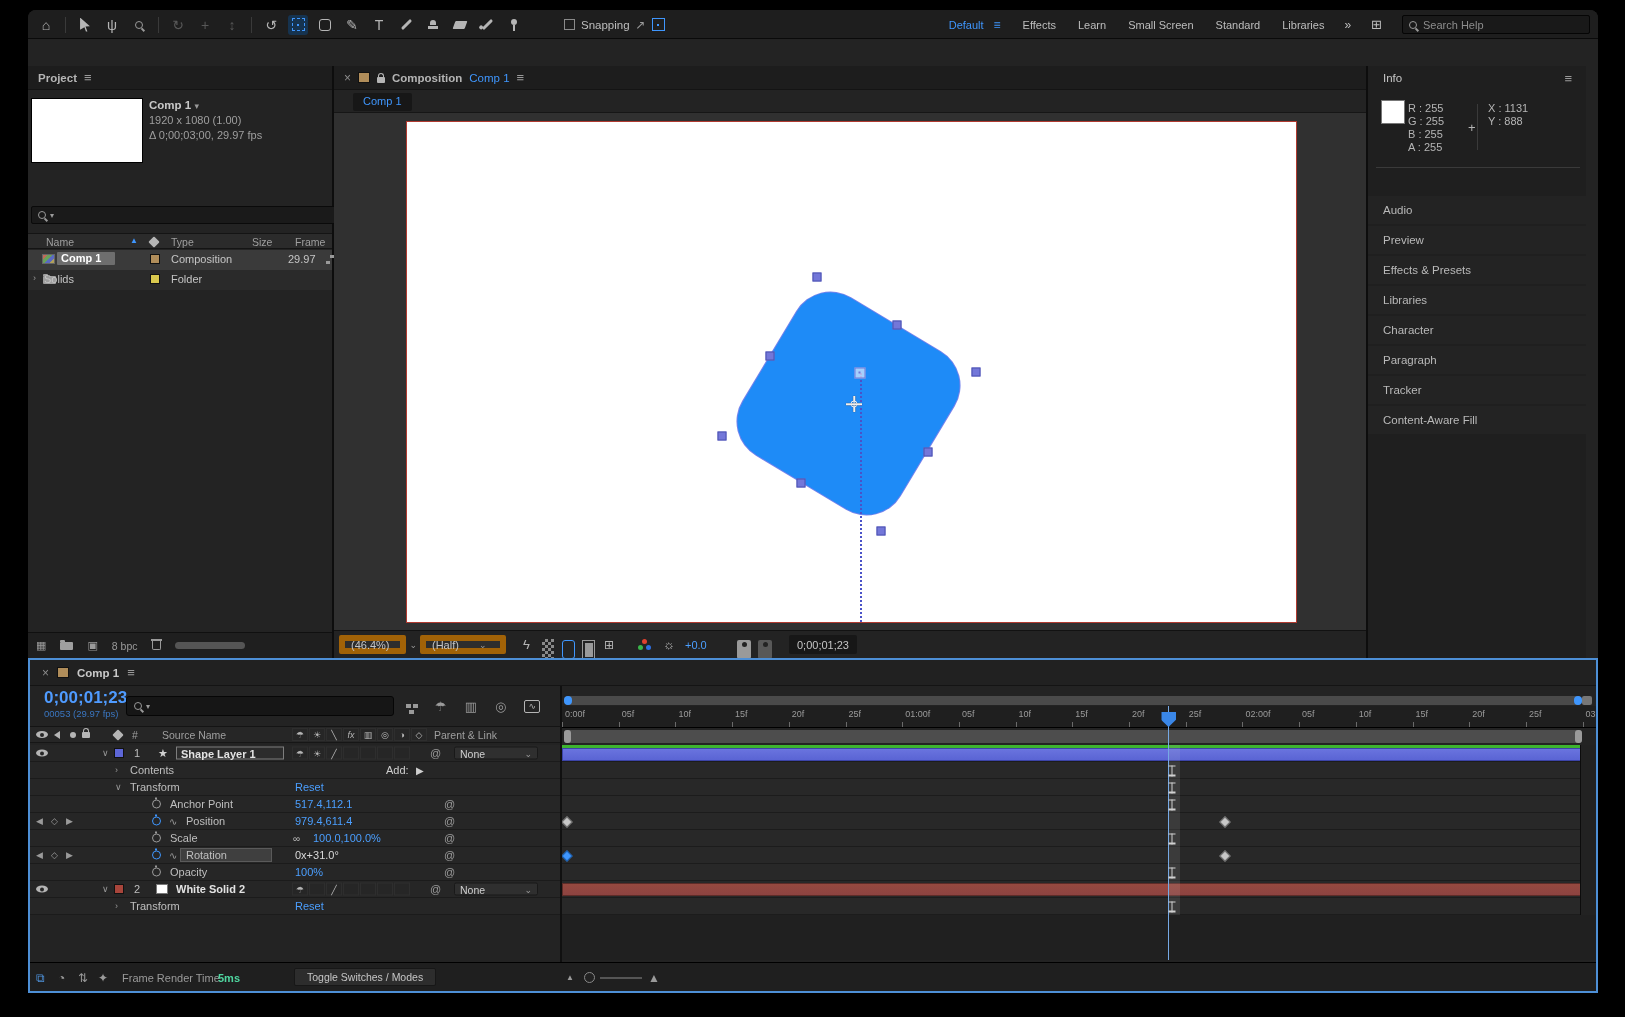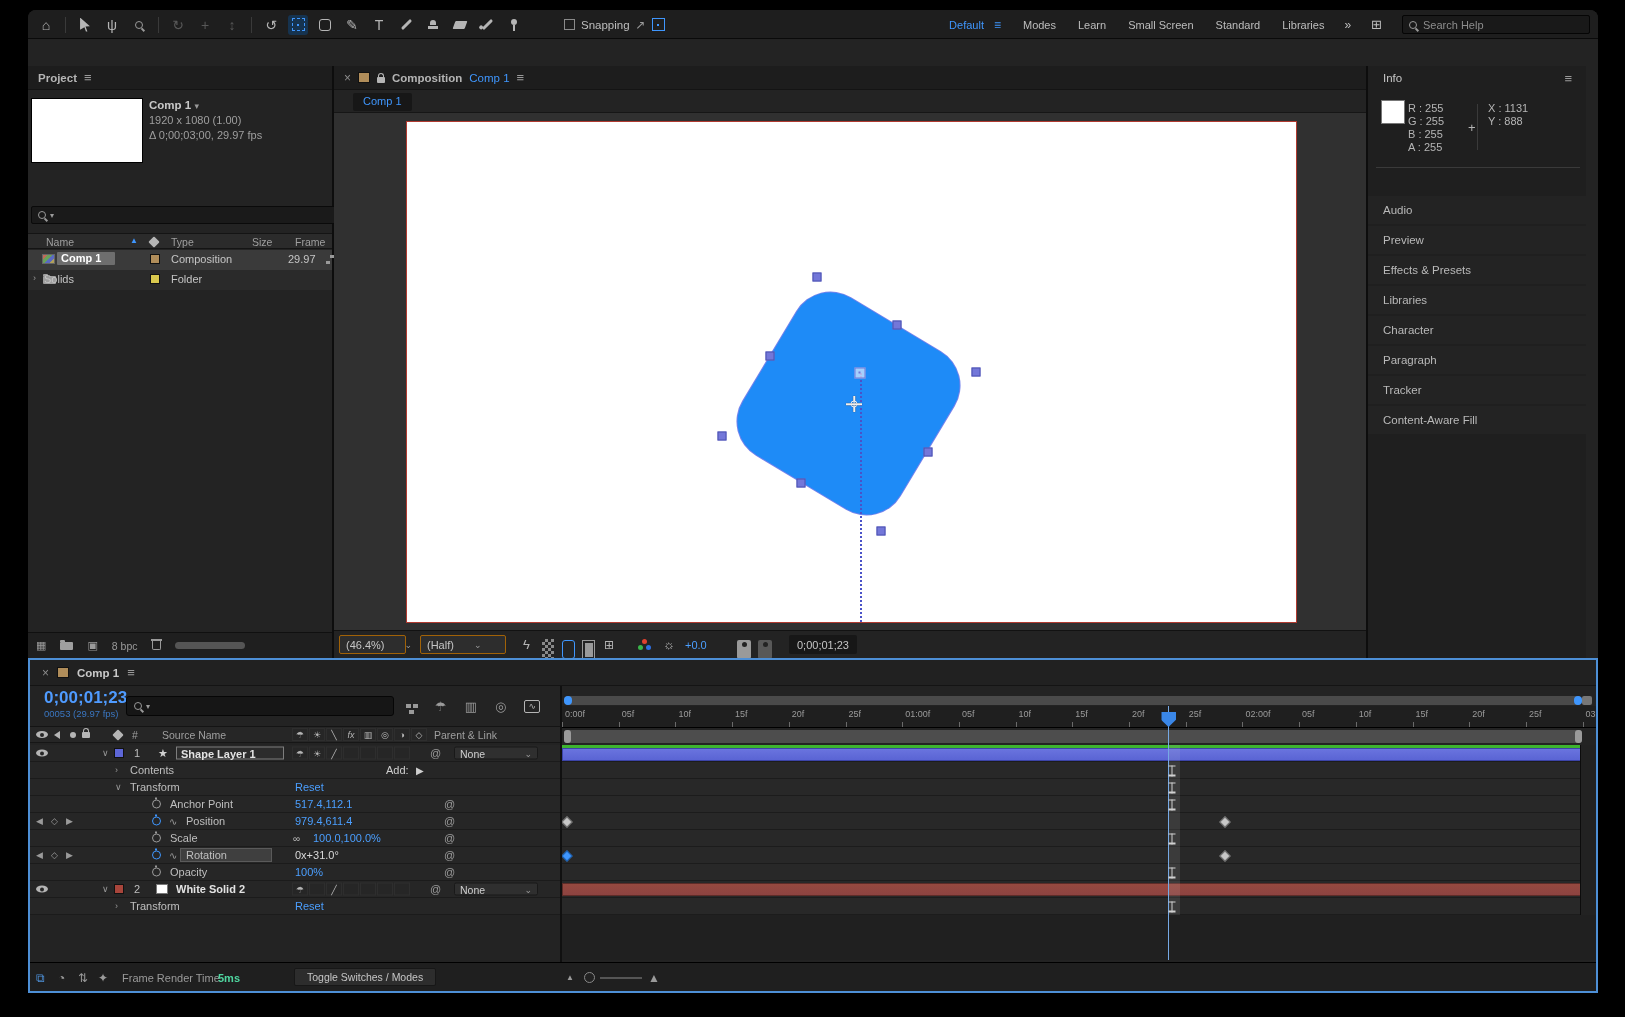--- a/index.html
+++ b/index.html
@@ -147,21 +147,21 @@
     border:1px solid rgba(125,130,235,.9); border-radius:40px; transform:rotate(31deg); }
   .handle { position:absolute; width:9px; height:9px; background:#7377d9; border:1px solid #4c52b0;
     transform:translate(-50%,-50%); }
   .mid-handle { position:absolute; width:11px; height:11px; border:1.5px solid #7377d9;
     transform:translate(-50%,-50%); background:rgba(255,255,255,.6); }
   .mid-handle::after{content:""; position:absolute; left:3px; top:3px; width:2px; height:2px; background:#7377d9;}
   .motionpath { position:absolute; width:0; border-left:2px dotted #4a52c8; }
   .viewer-bottom { position:absolute; left:0; bottom:0; width:100%; height:28px; background:#232323;
     border-top:1px solid #121212; font-size:11px; color:#c5c5c5; }
   .vb-item { position:absolute; top:4px; height:19px; display:flex; align-items:center; }
-  .vb-select { background:#2d2d2d; border:1px solid #a16207; border-radius:2px; padding:0 6px; gap:20px; }
+  .vb-select { background:#2d2d2d; border:6px solid #a16207; border-radius:2px; padding:0 6px; gap:20px; }
   .vb-caret { color:#9a9a9a; font-size:9px; }
   .tc-box { background:#171717; border-radius:2px; padding:1px 8px; color:#c5c5c5; }
   
   .sidebar { position:relative; width:220px; background:#1f1f1f; border-left:2px solid #0d0d0d; }
   .info-head { position:absolute; left:0; top:0; width:100%; height:24px; }
   .info-title { position:absolute; left:15px; top:6px; font-size:11.5px; color:#c5c5c5; }
   .info-menu { position:absolute; right:14px; top:5px; }
   .info-swatch { position:absolute; left:13px; top:34px; width:24px; height:24px; background:#fff; border:1px solid #777; }
   .info-lines { position:absolute; left:40px; top:36px; font-size:11px; color:#b5b5b5; line-height:13px; }
   .info-coords { position:absolute; left:120px; top:36px; font-size:11px; color:#b5b5b5; line-height:13px; }
@@ -301,21 +301,21 @@
     <div class="snap">
       <span class="checkbox"></span>
       <span class="snap-label">Snapping</span>
       <span style="color:#9a9a9a;font-size:12px;">↗</span>
       <span class="i-dashedbox" style="border-style:solid;"></span>
     </div>
     <div class="ws-cluster">
       <span id="workspaces" style="display:flex;gap:22px;align-items:center;">
           <span class="ws active">Default</span>
           <span class="ws-menu">≡</span>
-          <span class="ws">Modes</span>
+          <span class="ws">Effects</span>
           <span class="ws">Learn</span>
           <span class="ws">Small Screen</span>
           <span class="ws">Standard</span>
           <span class="ws">Libraries</span>
         </span>
       <span class="overflow">»</span>
       <span class="panelbox">⊞</span>
       <span class="help-search">
         <span class="i-mag"></span>
         <input placeholder="Search Help" style="">

